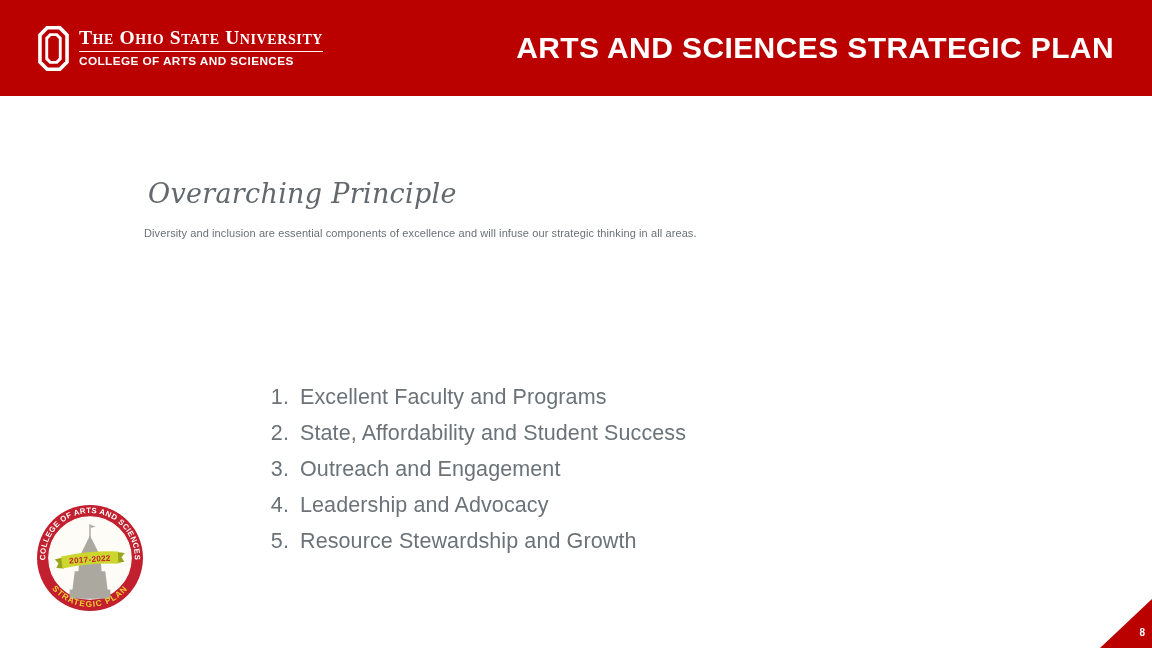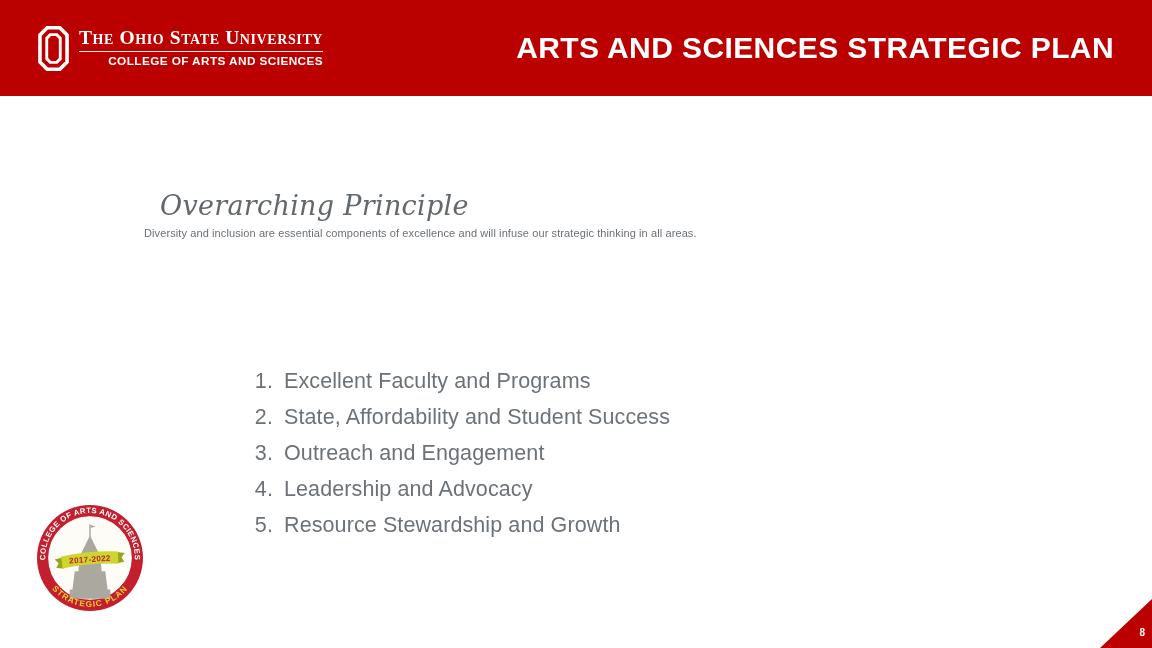--- a/index.html
+++ b/index.html
@@ -13,21 +13,21 @@
   }
 
   
   .header{
     position:absolute;top:0;left:0;right:0;height:96px;
     background:#bb0000;
     display:flex;align-items:center;justify-content:space-between;
     box-sizing:border-box;
     padding:0 38px 0 38px;
   }
-  .brand{display:flex;align-items:center;text-align:right;}
+  .brand{display:flex;align-items:center;}
   .block-o{width:31px;height:45px;display:block;}
   .brand-text{margin-left:10px;}
   .brand-line1{
     font-family:"Liberation Serif",serif;
     font-variant:small-caps;
     font-weight:700;
     font-size:19.5px;
     color:#ffffff;
     letter-spacing:0.6px;
     line-height:1;
@@ -50,21 +50,21 @@
     white-space:nowrap;
   }
 
   
   .content{position:absolute;left:0;top:96px;right:0;bottom:0;}
   .h-serif{
     font-family:"DejaVu Serif","Liberation Serif",serif;
     font-style:italic;
     font-weight:400;
     color:#63686d;
-    margin:16px;
+    margin:4px;
   }
   .heading1{
     position:absolute;left:144px;top:78px;
     font-size:27px;
     letter-spacing:0.3px;
   }
   .body-text{
     position:absolute;left:144px;top:126px;
     width:880px;
     font-size:11px;
@@ -73,21 +73,21 @@
     margin:0;
     letter-spacing:0.1px;
   }
   .heading2{
     position:absolute;left:216px;top:222px;
     font-size:27px;
     letter-spacing:0.3px;
   }
   .focus-list{
     position:absolute;left:229px;top:270px;
-    margin:0;padding:0;
+    margin:16px;padding:0;
     list-style:none;
     counter-reset:n;
     color:#6b7278;
     font-size:21.5px;
   }
   .focus-list li{
     counter-increment:n;
     position:relative;
     padding-left:55px;
     height:36px;

